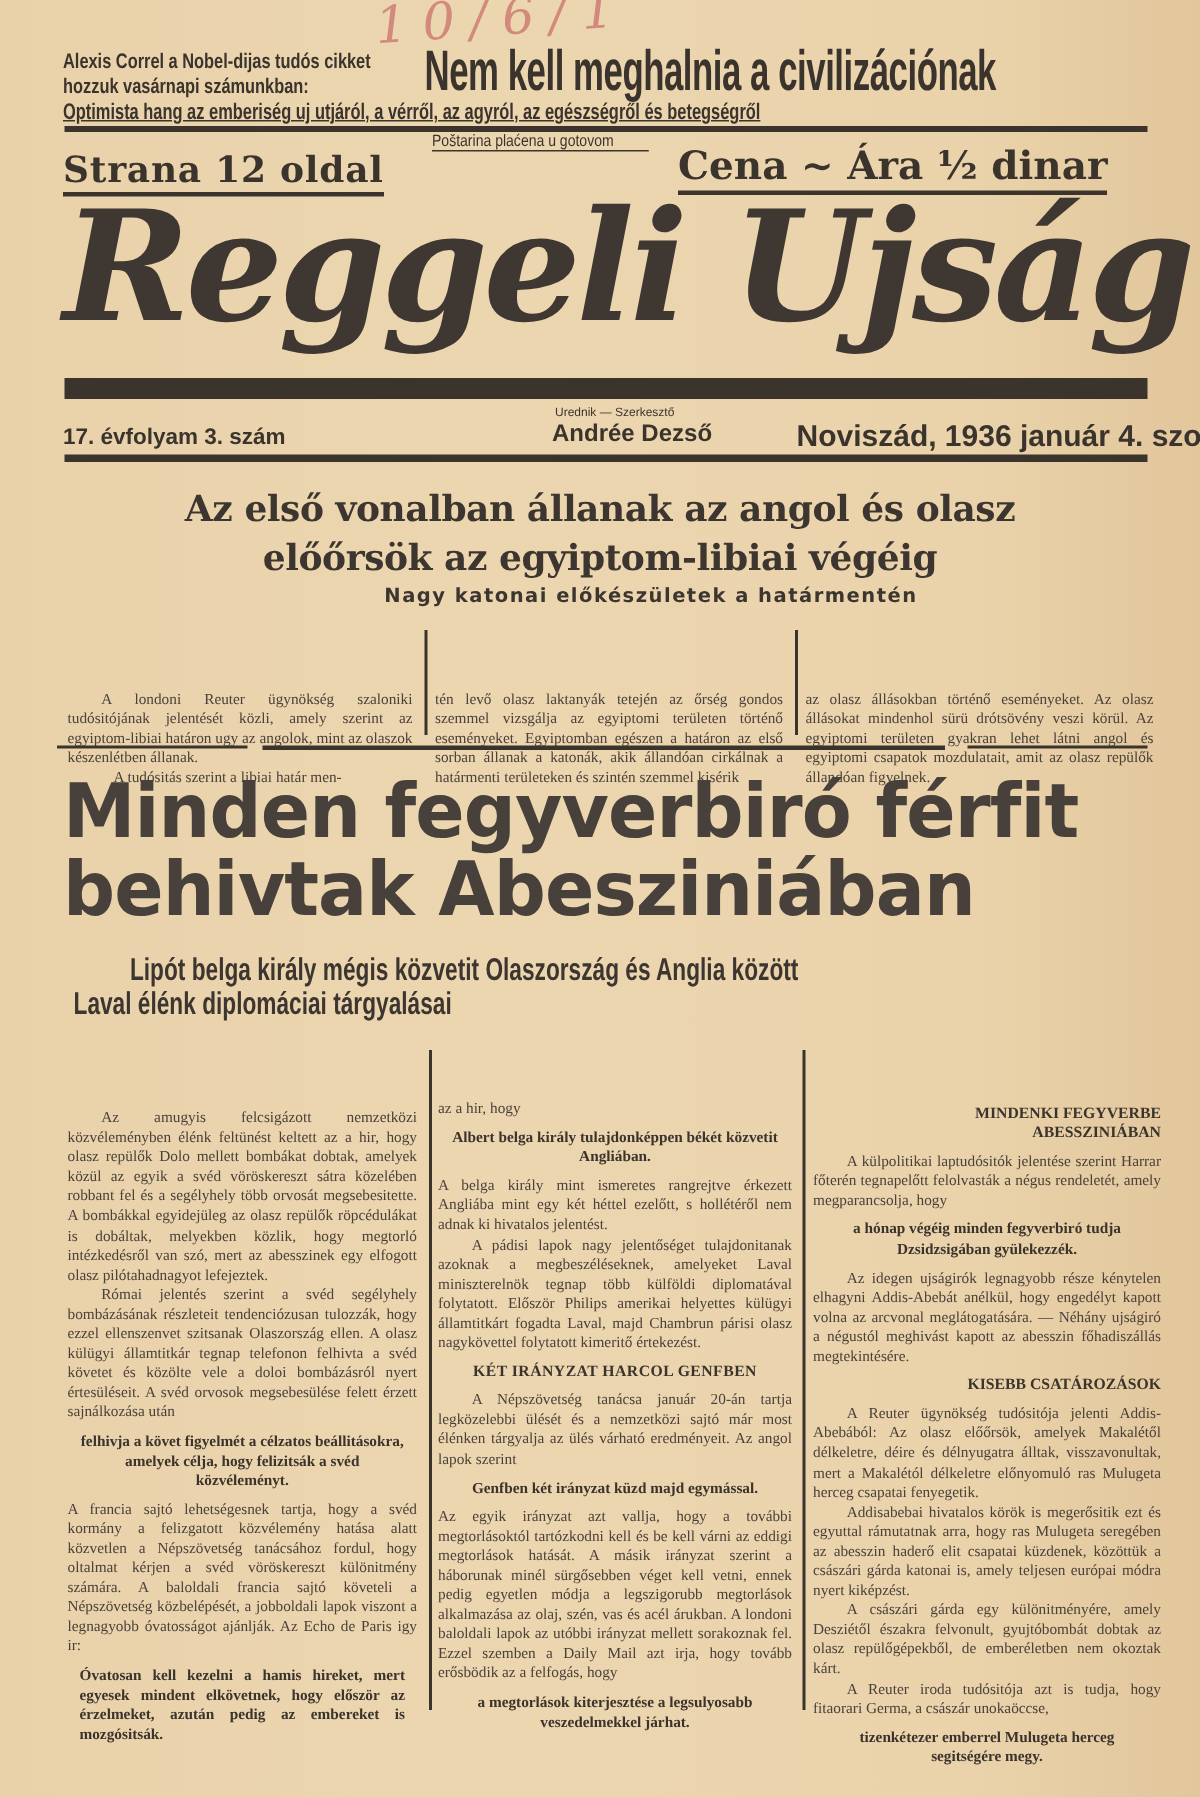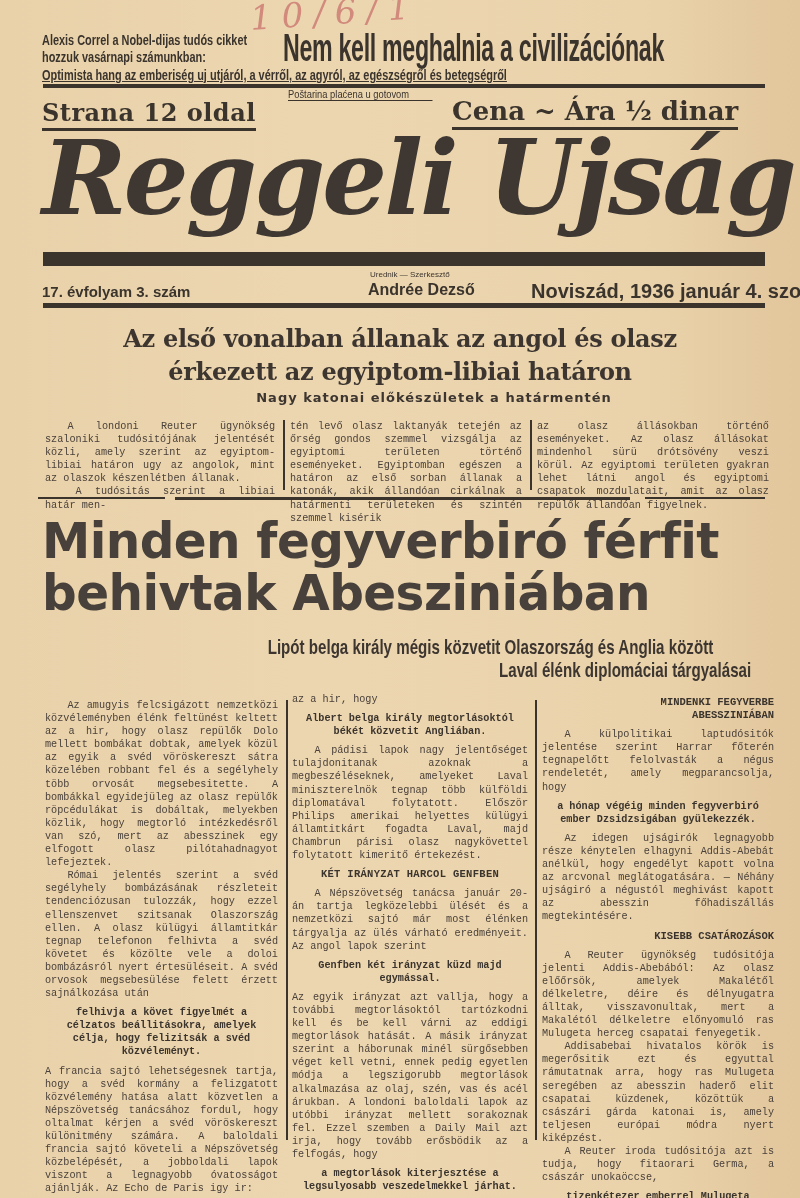--- a/index.html
+++ b/index.html
@@ -22,29 +22,29 @@
   .cena { left:452px; top:96px; font-size:26px; font-weight:bold; font-family:"DejaVu Serif", serif; border-bottom:3px solid #3b342d; padding-bottom:1px; }
   .masthead { left:42px; top:128px; width:725px; height:100px; font-family:"DejaVu Serif", serif; font-style:italic; font-weight:bold; font-size:102px; line-height:100px; letter-spacing:-3px; color:#3e3732; transform:scaleX(1.0); white-space:nowrap; }
   .mast-rule { left:43px; top:252px; width:722px; height:14px; }
   .info-left { left:42px; top:283px; font-size:15px; }
   .info-mid-label { left:370px; top:270px; font-size:8px; font-family:"Liberation Sans", sans-serif; }
   .info-mid { left:368px; top:281px; font-size:16px; }
   .info-right { left:531px; top:280px; font-size:20px; }
   .info-rule { left:43px; top:303px; width:722px; height:5px; }
   .h1 { left:0; width:800px; text-align:center; font-family:"DejaVu Serif", serif; font-weight:bold; font-size:24px; line-height:33px; letter-spacing:-0.3px; color:#3d3630; }
   .h1-sub { left:0; width:800px; text-align:center; top:390px; font-family:"DejaVu Sans", sans-serif; font-weight:bold; font-size:13px; letter-spacing:1px; color:#3d3630;padding-left:34px; }
-  .col { font-family:Liberation Mono, monospace; font-size:10.2px; line-height:13.1px; text-align:justify; color:#4a413a; }
+  .col { font-family:Liberation Serif, serif; font-size:10.2px; line-height:13.1px; text-align:justify; color:#4a413a;margin-top:40px; }
   .col p { margin:0; text-indent:2.2em; }
   .col p.noind { text-indent:0; }
   .col .boldc { text-align:center; font-weight:bold; margin:6px 8px; text-indent:0; color:#3b342d; }
   .col .head { text-align:center; font-weight:bold; margin:6px 0; text-indent:0; font-size:10.5px; letter-spacing:.3px; color:#3b342d;}
   .col .headr { text-align:right; font-weight:bold; margin:6px 0; text-indent:0; font-size:10.5px; color:#3b342d;}
   .vrule { width:2px; background:#3b342d; }
   .h2 { left:42px; width:730px; text-align:left; font-family:"DejaVu Sans", sans-serif; font-weight:bold; font-size:50px; line-height:49px; letter-spacing:-0.6px; color:#48403a; transform:scaleX(0.97); transform-origin:left top; white-space:nowrap; }
-  .h2-sub { left:0; width:800px; text-align:right; font-family:"Liberation Sans", sans-serif; font-weight:bold; font-size:21px; line-height:23px; color:#3d3630; }
+  .h2-sub { left:0; width:800px; text-align:left; font-family:"Liberation Sans", sans-serif; font-weight:bold; font-size:21px; line-height:23px; color:#3d3630; }
   .h2-sub span { display:inline-block; transform:scaleX(0.72); transform-origin:center top; white-space:nowrap; }
 </style>
 </head>
 <body>
 
 <div class="abs pencil">10/6/1</div>
 
 <div class="abs promo-small ink">
   <div>Alexis Correl a Nobel-dijas tudós cikket</div>
   <div>hozzuk vasárnapi számunkban:</div>
@@ -60,21 +60,21 @@
 <div class="abs masthead">Reggeli Ujság</div>
 <div class="abs rule mast-rule"></div>
 
 <div class="abs cond info-left ink">17. évfolyam 3. szám</div>
 <div class="abs info-mid-label ink">Urednik — Szerkesztő</div>
 <div class="abs cond info-mid ink">Andrée Dezső</div>
 <div class="abs cond info-right ink">Noviszád, 1936 január 4. szombat</div>
 <div class="abs rule info-rule"></div>
 
 <div class="abs h1" style="top:322px;">Az első vonalban állanak az angol és olasz</div>
-<div class="abs h1" style="top:355px;">érkezett az egyiptom-libiai határon</div>
+<div class="abs h1" style="top:355px;">előőrsök az egyiptom-libiai végéig</div>
 <div class="abs h1-sub">Nagy katonai előkészületek a határmentén</div>
 
 <div class="abs col" style="left:45px;top:420px;width:230px;">
   <p>A londoni Reuter ügynökség szaloniki tudósitójának jelentését közli, amely szerint az egyiptom-libiai határon ugy az angolok, mint az olaszok készenlétben állanak.</p>
   <p style="text-indent:3em;">A tudósitás szerint a libiai határ men-</p>
 </div>
 <div class="abs vrule" style="left:283px;top:420px;height:70px;"></div>
 <div class="abs col" style="left:290px;top:420px;width:232px;">
   <p class="noind">tén levő olasz laktanyák tetején az őrség gondos szemmel vizsgálja az egyiptomi területen történő eseményeket. Egyiptomban egészen a határon az első sorban állanak a katonák, akik állandóan cirkálnak a határmenti területeken és szintén szemmel kisérik</p>
 </div>
@@ -96,32 +96,34 @@
   <p>Az amugyis felcsigázott nemzetközi közvéleményben élénk feltünést keltett az a hir, hogy olasz repülők Dolo mellett bombákat dobtak, amelyek közül az egyik a svéd vöröskereszt sátra közelében robbant fel és a segélyhely több orvosát megsebesitette. A bombákkal egyidejüleg az olasz repülők röpcédulákat is dobáltak, melyekben közlik, hogy megtorló intézkedésről van szó, mert az abesszinek egy elfogott olasz pilótahadnagyot lefejeztek.</p>
   <p>Római jelentés szerint a svéd segélyhely bombázásának részleteit tendenciózusan tulozzák, hogy ezzel ellenszenvet szitsanak Olaszország ellen. A olasz külügyi államtitkár tegnap telefonon felhivta a svéd követet és közölte vele a doloi bombázásról nyert értesüléseit. A svéd orvosok megsebesülése felett érzett sajnálkozása után</p>
   <p class="boldc">felhivja a követ figyelmét a célzatos beállitásokra, amelyek célja, hogy felizitsák a svéd közvéleményt.</p>
   <p class="noind">A francia sajtó lehetségesnek tartja, hogy a svéd kormány a felizgatott közvélemény hatása alatt közvetlen a Népszövetség tanácsához fordul, hogy oltalmat kérjen a svéd vöröskereszt különitmény számára. A baloldali francia sajtó követeli a Népszövetség közbelépését, a jobboldali lapok viszont a legnagyobb óvatosságot ajánlják. Az Echo de Paris igy ir:</p>
   <p class="boldc" style="text-align:justify;">Óvatosan kell kezelni a hamis hireket, mert egyesek mindent elkövetnek, hogy először az érzelmeket, azután pedig az embereket is mozgósitsák.</p>
 
 </div>
 <div class="abs vrule" style="left:286px;top:700px;height:440px;"></div>
 <div class="abs col" style="left:292px;top:693px;width:236px;">
   <p class="noind">az a hir, hogy</p>
-  <p class="boldc">Albert belga király megtorlásoktól békét közvetit Angliában.</p>
+  <p class="boldc">Albert belga király tulajdonképpen békét közvetit Angliában.</p>
+  <p class="noind">A belga király mint ismeretes rangrejtve érkezett Angliába mint egy két héttel ezelőtt, s hollétéről nem adnak ki hivatalos jelentést.</p>
   <p>A pádisi lapok nagy jelentőséget tulajdonitanak azoknak a megbeszéléseknek, amelyeket Laval miniszterelnök tegnap több külföldi diplomatával folytatott. Először Philips amerikai helyettes külügyi államtitkárt fogadta Laval, majd Chambrun párisi olasz nagykövettel folytatott kimeritő értekezést.</p>
   <p class="head">KÉT IRÁNYZAT HARCOL GENFBEN</p>
   <p>A Népszövetség tanácsa január 20-án tartja legközelebbi ülését és a nemzetközi sajtó már most élénken tárgyalja az ülés várható eredményeit. Az angol lapok szerint</p>
   <p class="boldc">Genfben két irányzat küzd majd egymással.</p>
   <p class="noind">Az egyik irányzat azt vallja, hogy a további megtorlásoktól tartózkodni kell és be kell várni az eddigi megtorlások hatását. A másik irányzat szerint a háborunak minél sürgősebben véget kell vetni, ennek pedig egyetlen módja a legszigorubb megtorlások alkalmazása az olaj, szén, vas és acél árukban. A londoni baloldali lapok az utóbbi irányzat mellett sorakoznak fel. Ezzel szemben a Daily Mail azt irja, hogy tovább erősbödik az a felfogás, hogy</p>
   <p class="boldc">a megtorlások kiterjesztése a legsulyosabb veszedelmekkel járhat.</p>
 </div>
 <div class="abs vrule" style="left:535px;top:700px;height:440px;"></div>
 <div class="abs col" style="left:542px;top:690px;width:232px;">
   <p class="headr" style="margin-left:80px;">MINDENKI FEGYVERBE ABESSZINIÁBAN</p>
   <p>A külpolitikai laptudósitók jelentése szerint Harrar főterén tegnapelőtt felolvasták a négus rendeletét, amely megparancsolja, hogy</p>
-  <p class="boldc">a hónap végéig minden fegyverbiró ember Dzsidzsigában gyülekezzék.</p>
+  <p class="boldc">a hónap végéig minden fegyverbiró tudja Dzsidzsigában gyülekezzék.</p>
   <p>Az idegen ujságirók legnagyobb része kénytelen elhagyni Addis-Abebát anélkül, hogy engedélyt kapott volna az arcvonal meglátogatására. — Néhány ujságiró a négustól meghivást kapott az abesszin főhadiszállás megtekintésére.</p>
   <p class="headr">KISEBB CSATÁROZÁSOK</p>
   <p>A Reuter ügynökség tudósitója jelenti Addis-Abebából: Az olasz előőrsök, amelyek Makalétől délkeletre, déire és délnyugatra álltak, visszavonultak, mert a Makalétól délkeletre előnyomuló ras Mulugeta herceg csapatai fenyegetik.</p>
   <p>Addisabebai hivatalos körök is megerősitik ezt és egyuttal rámutatnak arra, hogy ras Mulugeta seregében az abesszin haderő elit csapatai küzdenek, közöttük a császári gárda katonai is, amely teljesen európai módra nyert kiképzést.</p>
+  <p>A császári gárda egy különitményére, amely Desziétől északra felvonult, gyujtóbombát dobtak az olasz repülőgépekből, de emberéletben nem okoztak kárt.</p>
   <p>A Reuter iroda tudósitója azt is tudja, hogy fitaorari Germa, a császár unokaöccse,</p>
   <p class="boldc">tizenkétezer emberrel Mulugeta herceg segitségére megy.</p>
 </div>
 
 </body></html>

